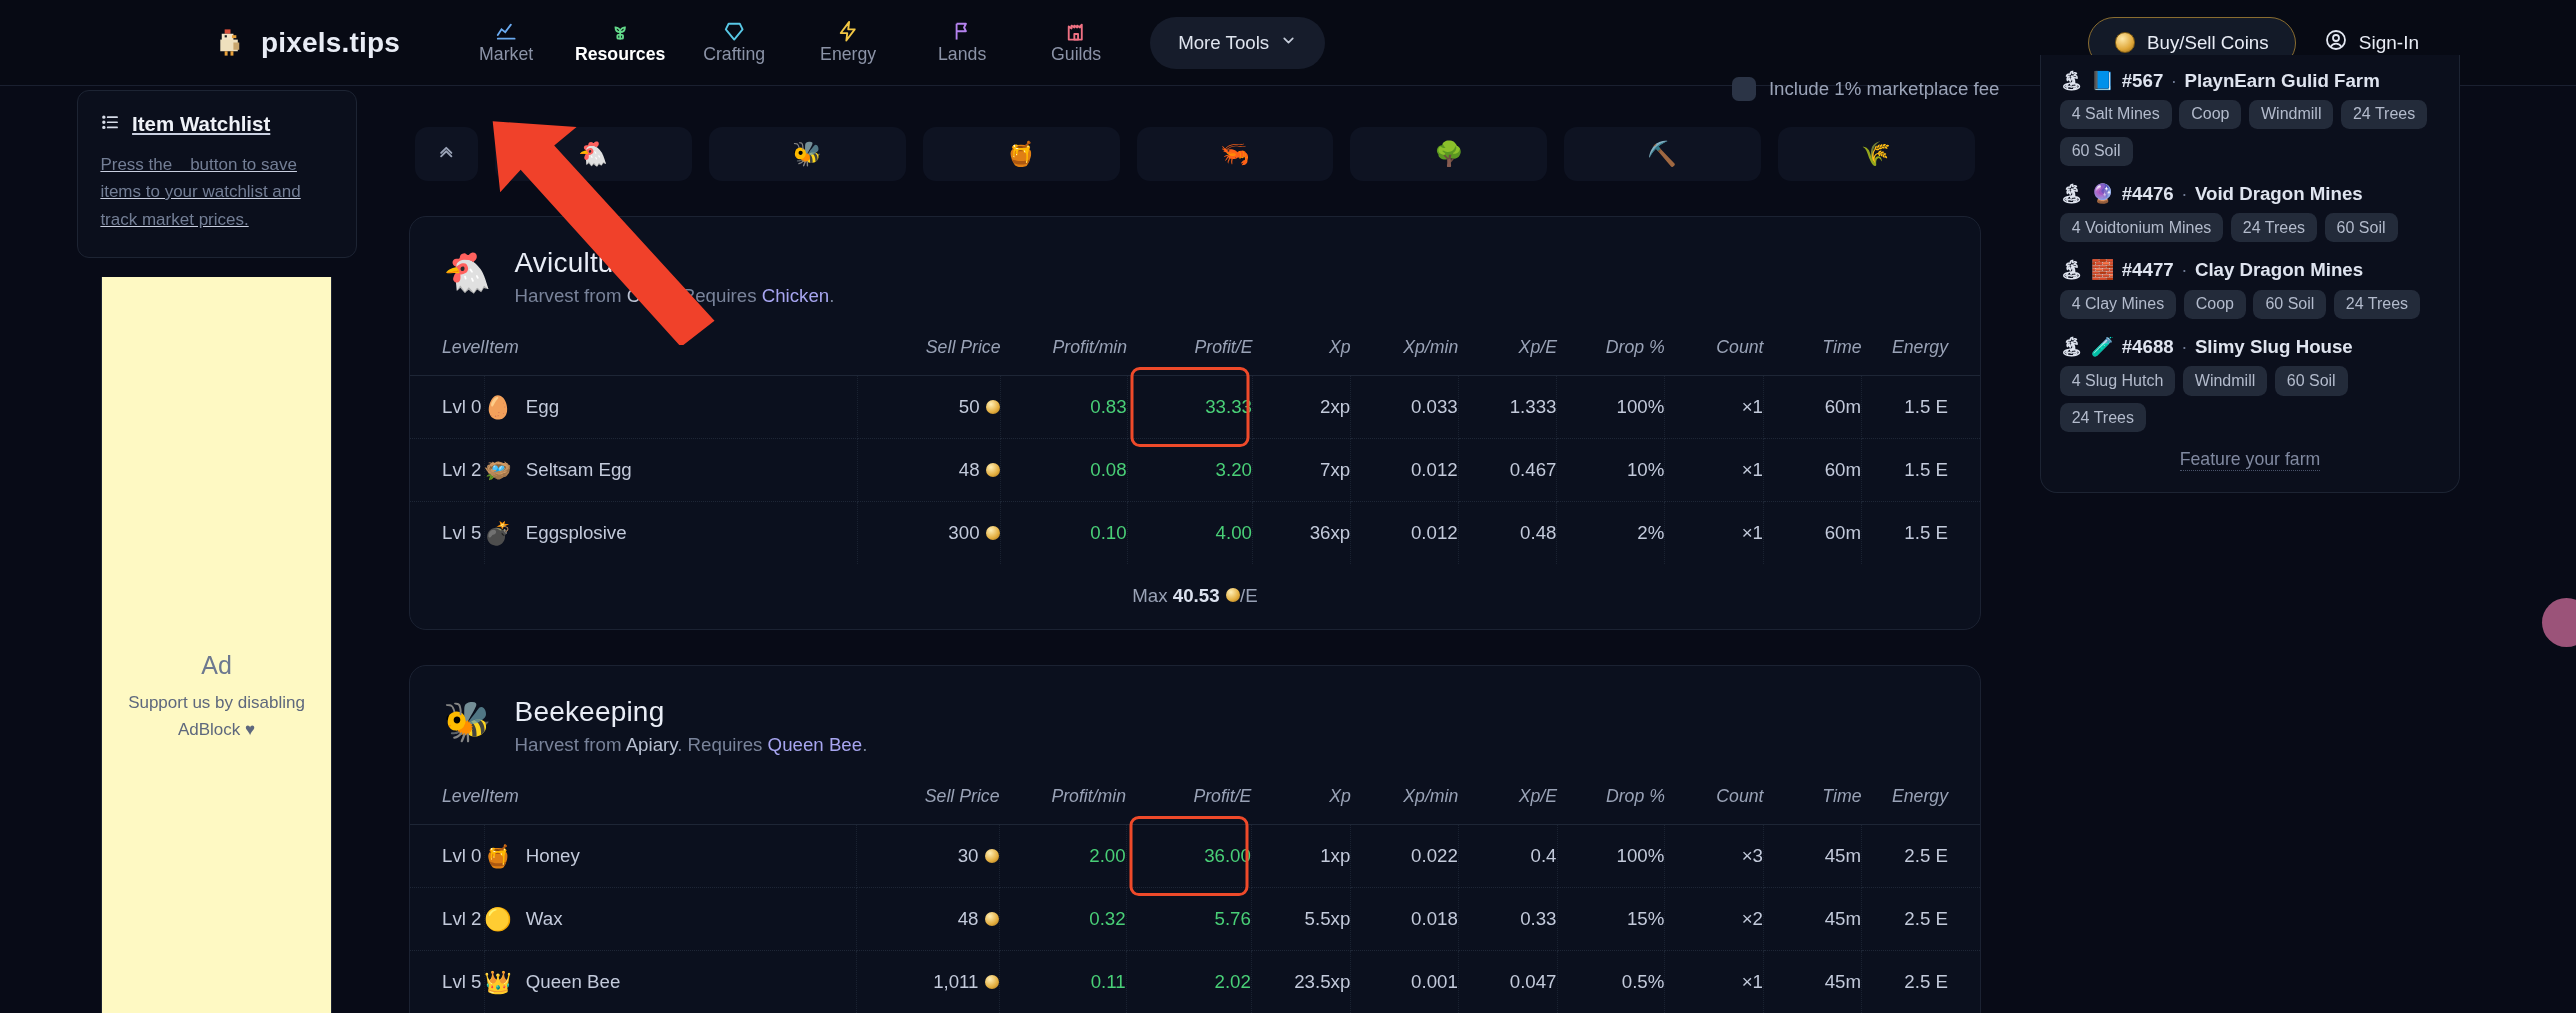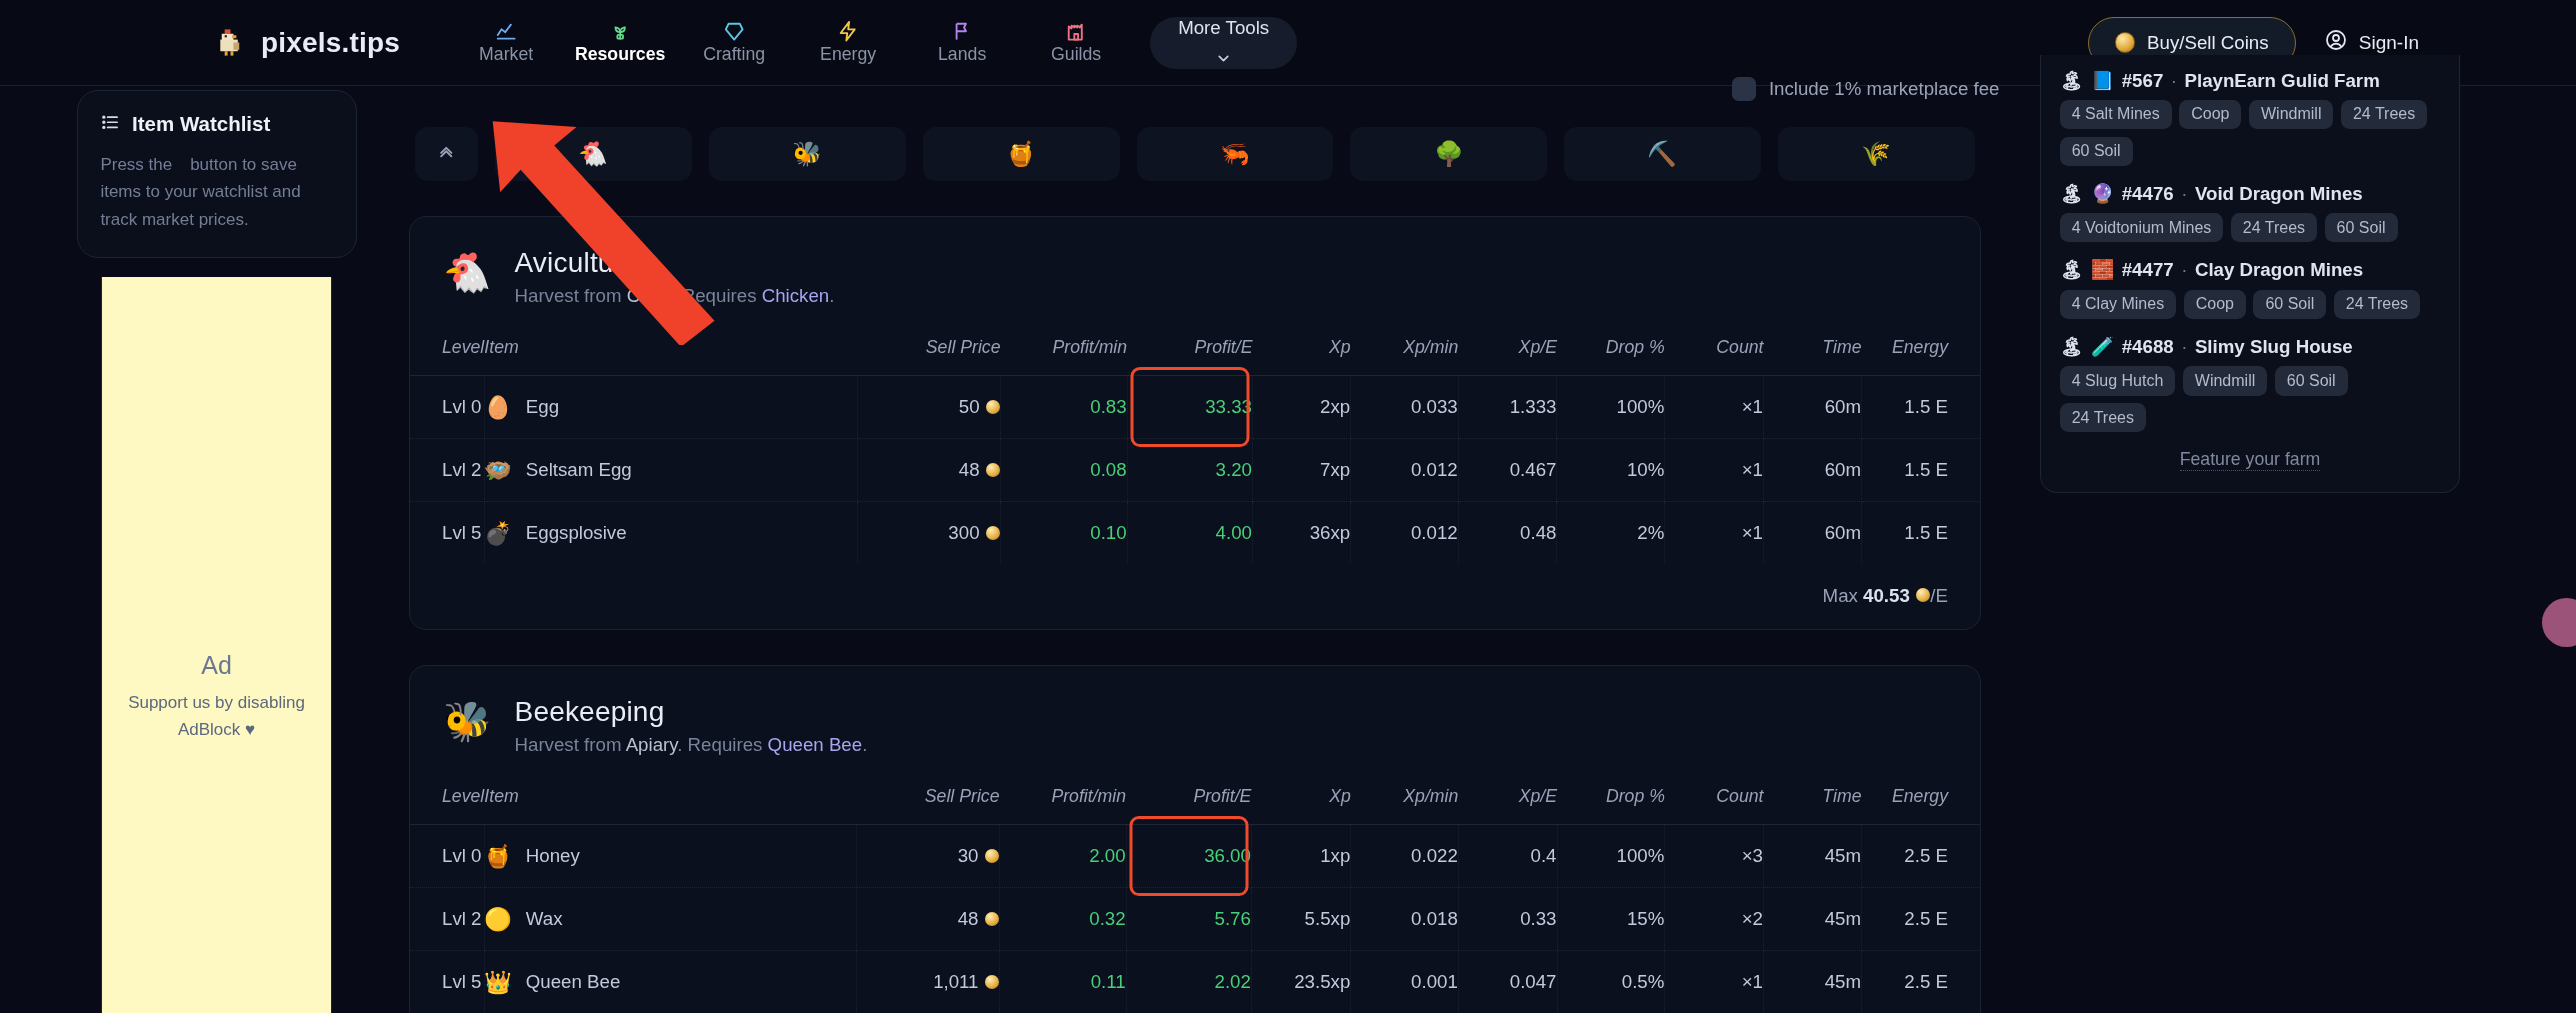--- a/index.html
+++ b/index.html
@@ -24,21 +24,21 @@
   .nav-item {
     width: 114px; height: 62px; display: flex; flex-direction: column;
     align-items: center; justify-content: center; gap: 1.9px; cursor: pointer;
   }
   .nav-ico { height: 22.4px; display: flex; align-items: center; justify-content: center; }
   .nav-label { font-size: 17.7px; color: #8b93a7; }
   .nav-item.active .nav-label { color: #fff; font-weight: 700; }
   .more-tools {
     margin-left: 17px; height: 52px; padding: 0 28px; border-radius: 26px;
     background: #161c2b; color: #dfe4ee; font-size: 18.7px;
-    display: flex; align-items: center; gap: 11.2px; cursor: pointer; flex-direction: column;
+    display: flex; align-items: center; gap: 11.2px; cursor: pointer;
   }
   .hdr-right { margin-left: auto; display: flex; align-items: center; gap: 28px; margin-right: 157px; }
   .buy-sell {
     height: 52px; padding: 0 26px; border-radius: 26px;
     border: 1.4px solid #8a6d30; background: #131a28;
     display: flex; align-items: center; gap: 12px; cursor: pointer;
     font-size: 18.7px; color: #e8ecf5;
   }
   .coin {
     width: 20.5px; height: 20.5px; border-radius: 50%;
@@ -46,22 +46,23 @@
     border: 0.9px solid #7e5a13; display:inline-block; flex: none;
   }
   .signin { display: flex; align-items: center; gap: 11.2px; font-size: 19px; color: #e8ecf5; cursor: pointer; }
 
   
   .stage { position: absolute; top: 75px; left: 0; width: 2576px; height: 939px; }
 
   
   .left-col { position: absolute; left: 77px; top: 15px; width: 280px; }
   .watchlist {
-    border: 0.9px solid #1d2433; border-radius: 21px; background: #0b0f1c;
+    border: 0.9px solid #1d2433; border-radius: 12px; background: #0b0f1c;
     padding: 20.5px 22.4px 24px 22.4px;
+    text-decoration: underline;
   }
   .wl-head { display:flex; align-items:center; gap: 11.2px; margin-bottom: 15px; }
   .wl-title { font-size: 20.5px; font-weight: 700; color: #eef1f7; }
   .wl-text { font-size: 17px; line-height: 1.62; color: #737e95; }
   .ad-box {
     margin-top: 18.7px; width: 231px; height: 841px; margin-left: 24px;
     border-left: 0.9px solid #1d2433; border-right: 0.9px solid #1d2433;
     background: #fef9c3;
     display: flex; flex-direction: column; align-items: center; justify-content: center;
   }
@@ -120,21 +121,21 @@
     background: radial-gradient(circle at 35% 30%, #ffeeb4, #e3ad3e 60%, #9c6c16);
     margin-left: 6.5px; vertical-align: -0.9px;
   }
   .hl { position: relative; }
   .hl .box {
     position: absolute; left: 50%; top: 50%; transform: translate(-50%,-50%);
     width: 119px; height: 58px; border: 3.7px solid #ef4a2a; border-radius: 9.3px;
     pointer-events: none;
   }
   .hl .box.tall { height: 80px; }
-  .card-foot { text-align: right; padding: 20.5px 32px 22.4px 32px; font-size: 18.7px; color: #99a2b6; }
+  .card-foot { text-align: center; padding: 20.5px 32px 22.4px 32px; font-size: 18.7px; color: #99a2b6; }
   .card-foot b { color: #dbe1ee; font-weight: 700; }
 
   
   .right-col { position: absolute; left: 2040px; top: -20.5px; width: 420px; }
   .farms { border: 0.9px solid #1d2433; border-top: none; border-radius: 0 0 17px 17px; background: #0b0f1c; padding: 15px 18.7px 20.5px 18.7px; }
   .farm { margin-bottom: 17px; }
   .farm-head { display: flex; align-items: center; gap: 7.5px; font-size: 18.7px; color: #dfe4ef; font-weight: 700; margin-bottom: 8.4px; }
   .farm-head .land { font-size: 18.7px; }
   .farm-head .sep { color: #6f7992; font-weight: 400; }
   .tags { display: flex; flex-wrap: wrap; gap: 7.5px; }

